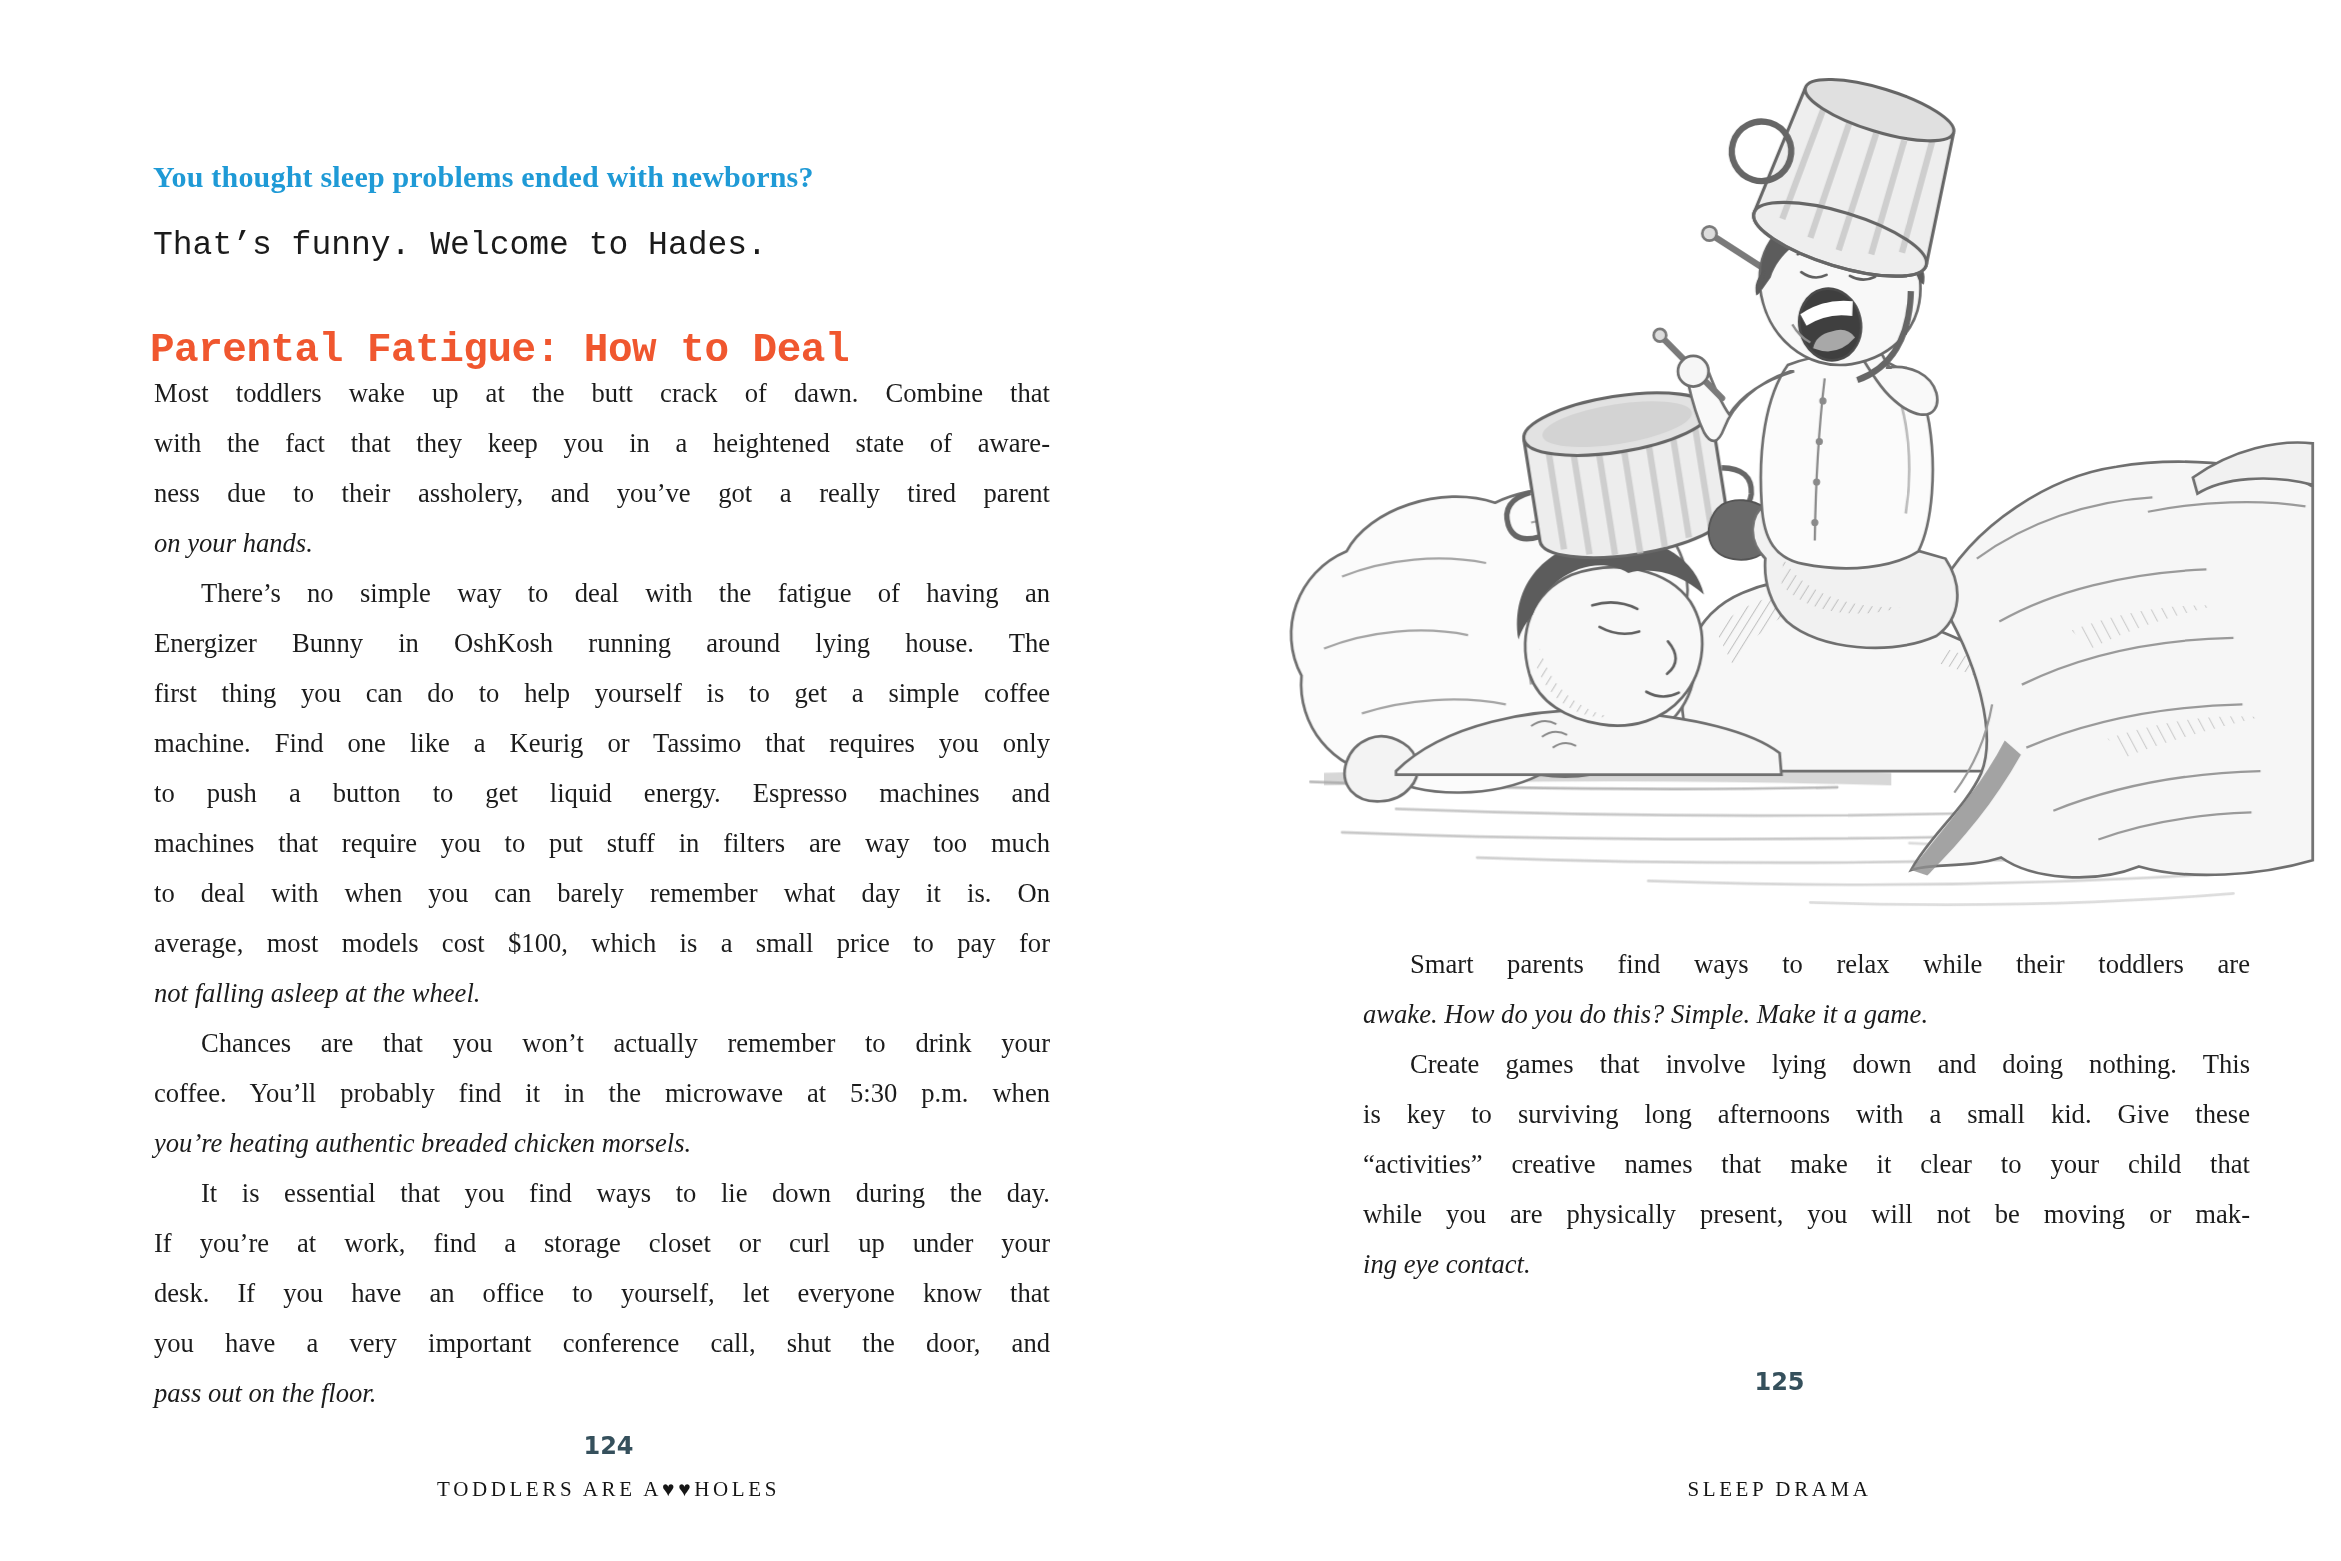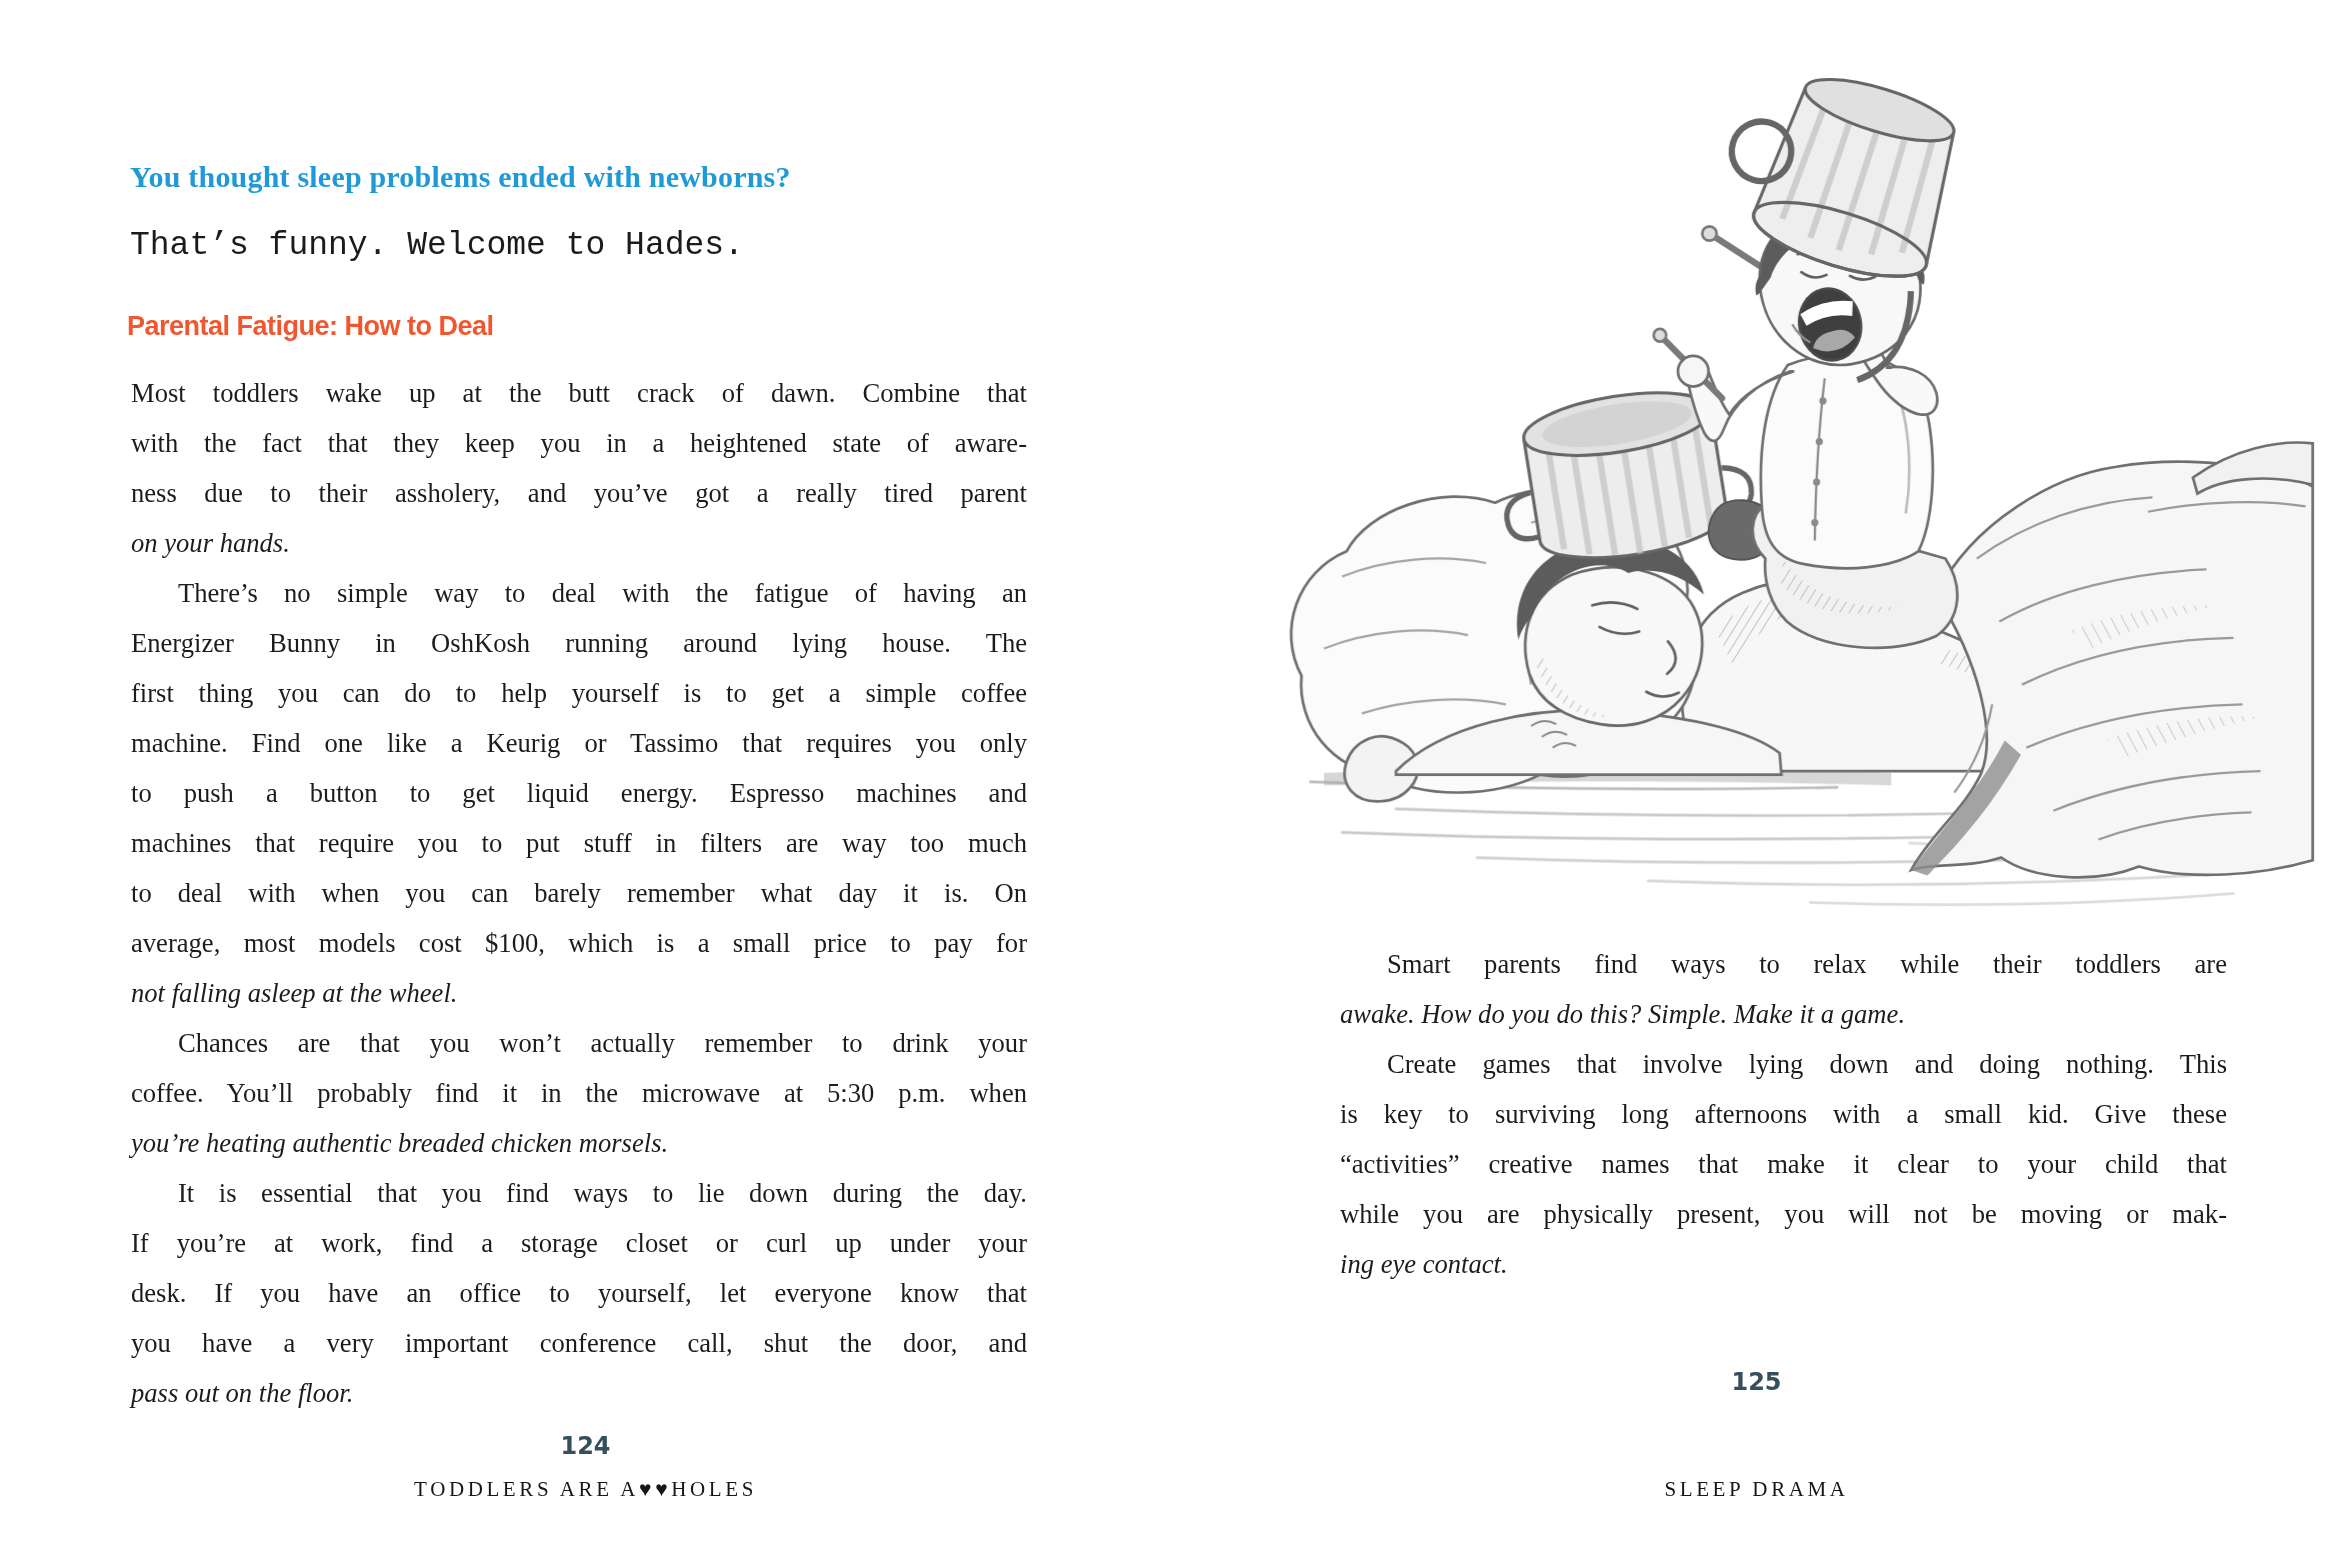--- a/index.html
+++ b/index.html
@@ -1,31 +1,31 @@
 <!DOCTYPE html>
 <html style="font-size:14.4px"><head>
 <meta charset="utf-8">
 <style>
   html,body{margin:0;padding:0;}
   body{
     width:2342px;height:1561px;position:relative;background:#ffffff;
     font-family:"Liberation Serif", serif;color:#1b1b1b;overflow:hidden;
   }
-  .abs{position:absolute;}
+  .abs{position:absolute;margin-left:23px;}
   
   .kicker{
     left:130px;top:135px;width:901px;
     font-size:30px;font-weight:700;letter-spacing:0.2px;
     color:#1f9ad6;font-family:"Liberation Serif", serif;
   }
   .kicker-sub{left:130px;top:194px;width:901px;font-size:33px;font-family:Liberation Mono, monospace;}
   .section-title{
-    left:127px;top:293px;width:991px;
-    font-family:Liberation Sans, sans-serif;font-weight:700;
-    font-size:27px;color:#f0572f;letter-spacing:-0.5px;
+    left:127px;top:300px;width:991px;
+    font-family:Liberation Mono, monospace;font-weight:700;
+    font-size:41px;color:#f0572f;letter-spacing:-0.5px;
   }
   .body-col{
     font-size:26.6px;line-height:50px;color:#1c1c1c;
   }
   .body-left{left:131px;top:368px;width:896px;}
   .body-right{left:1340px;top:939px;width:887px;}
   .ln{text-align:justify;text-align-last:justify;}
   .ln.ind{text-indent:47px;}
   .ln.last{text-align-last:left;font-style:italic;}
   

